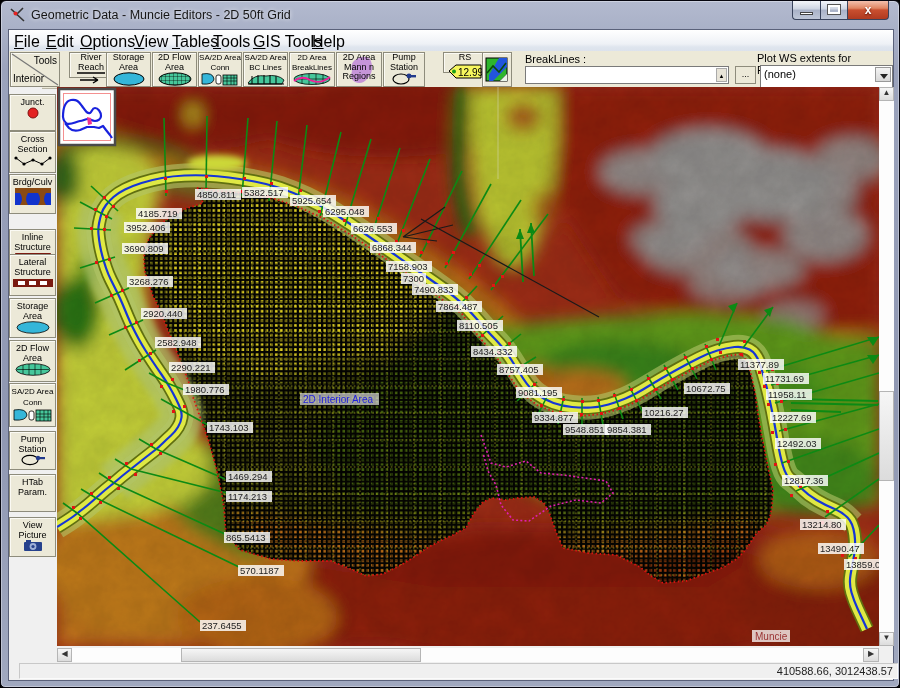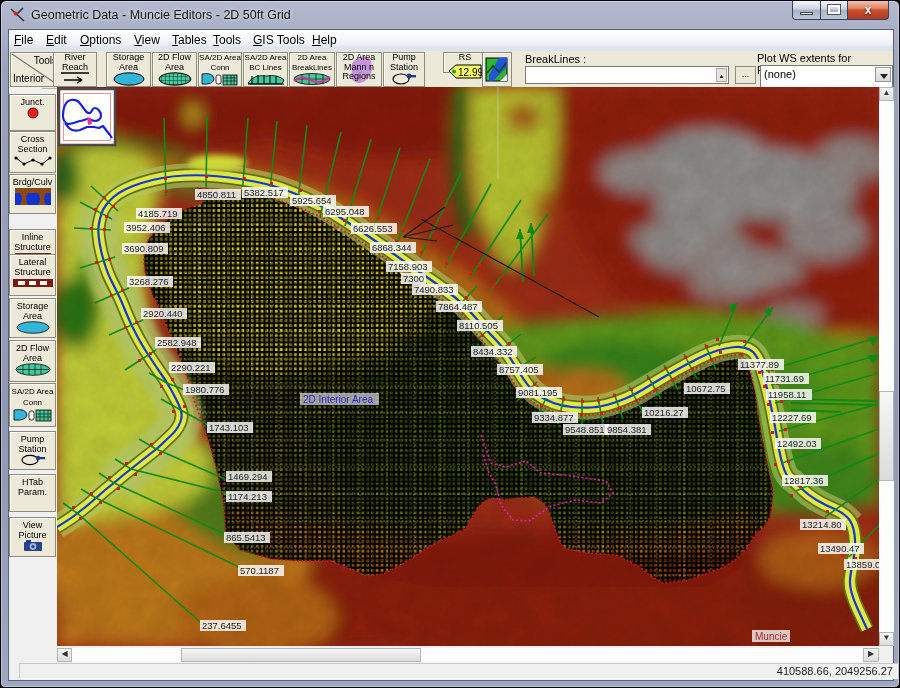--- a/index.html
+++ b/index.html
@@ -5,21 +5,21 @@
 #win{position:absolute;left:0;top:0;width:900px;height:688px;background:linear-gradient(180deg,#b3bacf 0%,#9ba3bc 10%,#8f97b2 60%,#a0a8bf 100%);border:1px solid #06060f;border-radius:6px 6px 5px 5px;box-shadow:inset 0 0 0 1px rgba(255,255,255,.35)}
 #titlebar{position:absolute;left:0;top:0;width:100%;height:28px}
 #title{position:absolute;left:30px;top:7px;font-size:12.5px;color:#151515;text-shadow:0 0 4px rgba(255,255,255,.9)}
 #ticon{position:absolute;left:9px;top:6px;width:16px;height:16px}
 #winbtns{position:absolute;right:10px;top:0;height:19px;display:flex}
 .wb{height:19px;border:1px solid #39435c;border-top:none;background:linear-gradient(180deg,#f4f6fa 0%,#cdd4e2 45%,#a9b2c8 50%,#bfc7d8 100%);position:relative}
 #wb-min{width:28px;border-radius:0 0 0 4px;border-right:none}
 #wb-max{width:27px;border-right:none}
 #wb-close{width:42px;border-radius:0 0 4px 0;background:linear-gradient(180deg,#f3c0ad 0%,#e08663 40%,#c94f2f 50%,#b03a20 100%)}
 #client{position:absolute;left:7px;top:28px;width:886px;height:652px;background:#f0f0f0;border:1px solid #5a617a}
-#menubar{position:absolute;left:0;top:0;width:100%;height:32px;background:linear-gradient(180deg,#ffffff,#eef1f6 45%,#dfe5ee 55%,#d4dce8);border-bottom:1px solid #b8bfcc;font-size:12px;color:#000}
+#menubar{position:absolute;left:0;top:0;width:100%;height:32px;background:linear-gradient(180deg,#ffffff,#eef1f6 45%,#dfe5ee 55%,#d4dce8);border-bottom:1px solid #b8bfcc;font-size:16px;color:#000}
 #menubar span{position:absolute;top:3px}
 #toolbar{position:absolute;left:0;top:21px;width:100%;height:38px;background:#ece9d8;border-bottom:1px solid #b8b5a4}
 .tbtn{position:absolute;background:#ece9d8;border:1px solid #8e8c7c;box-shadow:inset 1px 1px 0 #fbfaf4;font-size:9px;line-height:9.5px;text-align:center;color:#000}
 .sbtn{position:absolute;left:0px;width:47px;background:#ece9d8;border:1px solid #8e8c7c;box-shadow:inset 1px 1px 0 #fbfaf4;font-size:9px;line-height:10px;text-align:center;color:#000;padding-top:2px}
 #sidebar{position:absolute;left:0;top:57px;width:33px;height:561px;background:#f0f0f0}
 #mapwrap{position:absolute;left:48px;top:57px;width:822px;height:559px;background:#888;overflow:hidden;box-shadow:inset 1px 1px 0 rgba(60,60,60,.45)}
 #vsb{position:absolute;left:870px;top:57px;width:15px;height:559px;background:#fdfdfd}
 #hsb{position:absolute;left:48px;top:618px;width:822px;height:14px;background:#fdfdfd}
 .sbb{position:absolute;background:linear-gradient(180deg,#f6f6f6,#dcdcdc);border:1px solid #b5b5b5;color:#333;font-size:8px;text-align:center}
 #status{position:absolute;left:10px;top:633px;width:879px;height:16px;background:#f0f0f0;border:1px solid;border-color:#c8c8c8 #fbfbfb #fbfbfb #c8c8c8;font-size:11px;color:#222;text-align:right;padding:1px 4px 0 0}
@@ -57,21 +57,21 @@
         <span style="left:303px"><u>H</u>elp</span>
       </div>
     <div id="toolbar">
         <div class="tbtn" style="left:1px;top:1px;width:50px;height:35px">
 <svg width="48" height="33" style="position:absolute;left:0;top:0">
             <line x1="1" y1="1" x2="47" y2="32" stroke="#777" stroke-width="1.2"></line>
           </svg>
 <div style="position:absolute;right:2px;top:3px;font-size:10px">Tools</div>
 <div style="position:absolute;left:2px;bottom:3px;font-size:10px">Interior</div>
         </div>
-        <div class="tbtn" style="left:44px;top:1px;width:44px;height:35px">River<br>Reach<svg class="ic" width="30" height="12">
+        <div class="tbtn" style="left:60px;top:1px;width:44px;height:26px">River<br>Reach<svg class="ic" width="30" height="12">
             <path d="M1,1 L29,1 M4,8 L22,8 M22,8 L17,5 M22,8 L17,11" stroke="#000" stroke-width="1.4" fill="none"></path>
           </svg></div>
         <div class="tbtn" style="left:97px;top:1px;width:45px;height:35px">Storage<br>Area<svg class="ic" width="34" height="14">
             <ellipse cx="17" cy="7" rx="15" ry="6.2" fill="#35b6d9" stroke="#000" stroke-width="1"></ellipse>
           </svg></div>
         <div class="tbtn" style="left:143px;top:1px;width:45px;height:35px">2D Flow<br>Area<svg class="ic" width="36" height="14">
             <defs>
               <pattern id="gp" width="4" height="4" patternUnits="userSpaceOnUse">
                 <path d="M0,0H4M0,0V4" stroke="#000" stroke-width=".7"></path>
               </pattern>
@@ -607,14 +607,14 @@
     <div id="vsb">
         <div class="sbb" style="left:0;top:0;width:15px;height:14px">▲</div>
         <div class="sbb" style="left:0;top:545px;width:15px;height:14px">▼</div>
         <div class="sbb" style="left:0;top:304px;width:15px;height:90px"></div>
       </div>
       <div id="hsb">
         <div class="sbb" style="left:0;top:0;width:15px;height:14px">◀</div>
         <div class="sbb" style="left:806px;top:0;width:16px;height:14px">▶</div>
         <div class="sbb" style="left:124px;top:0;width:240px;height:14px"></div>
       </div>
-    <div id="status">410588.66, 2049256.27</div>
+    <div id="status">410588.66, 3012438.57</div>
   </div>
 </div>
 </body></html>

